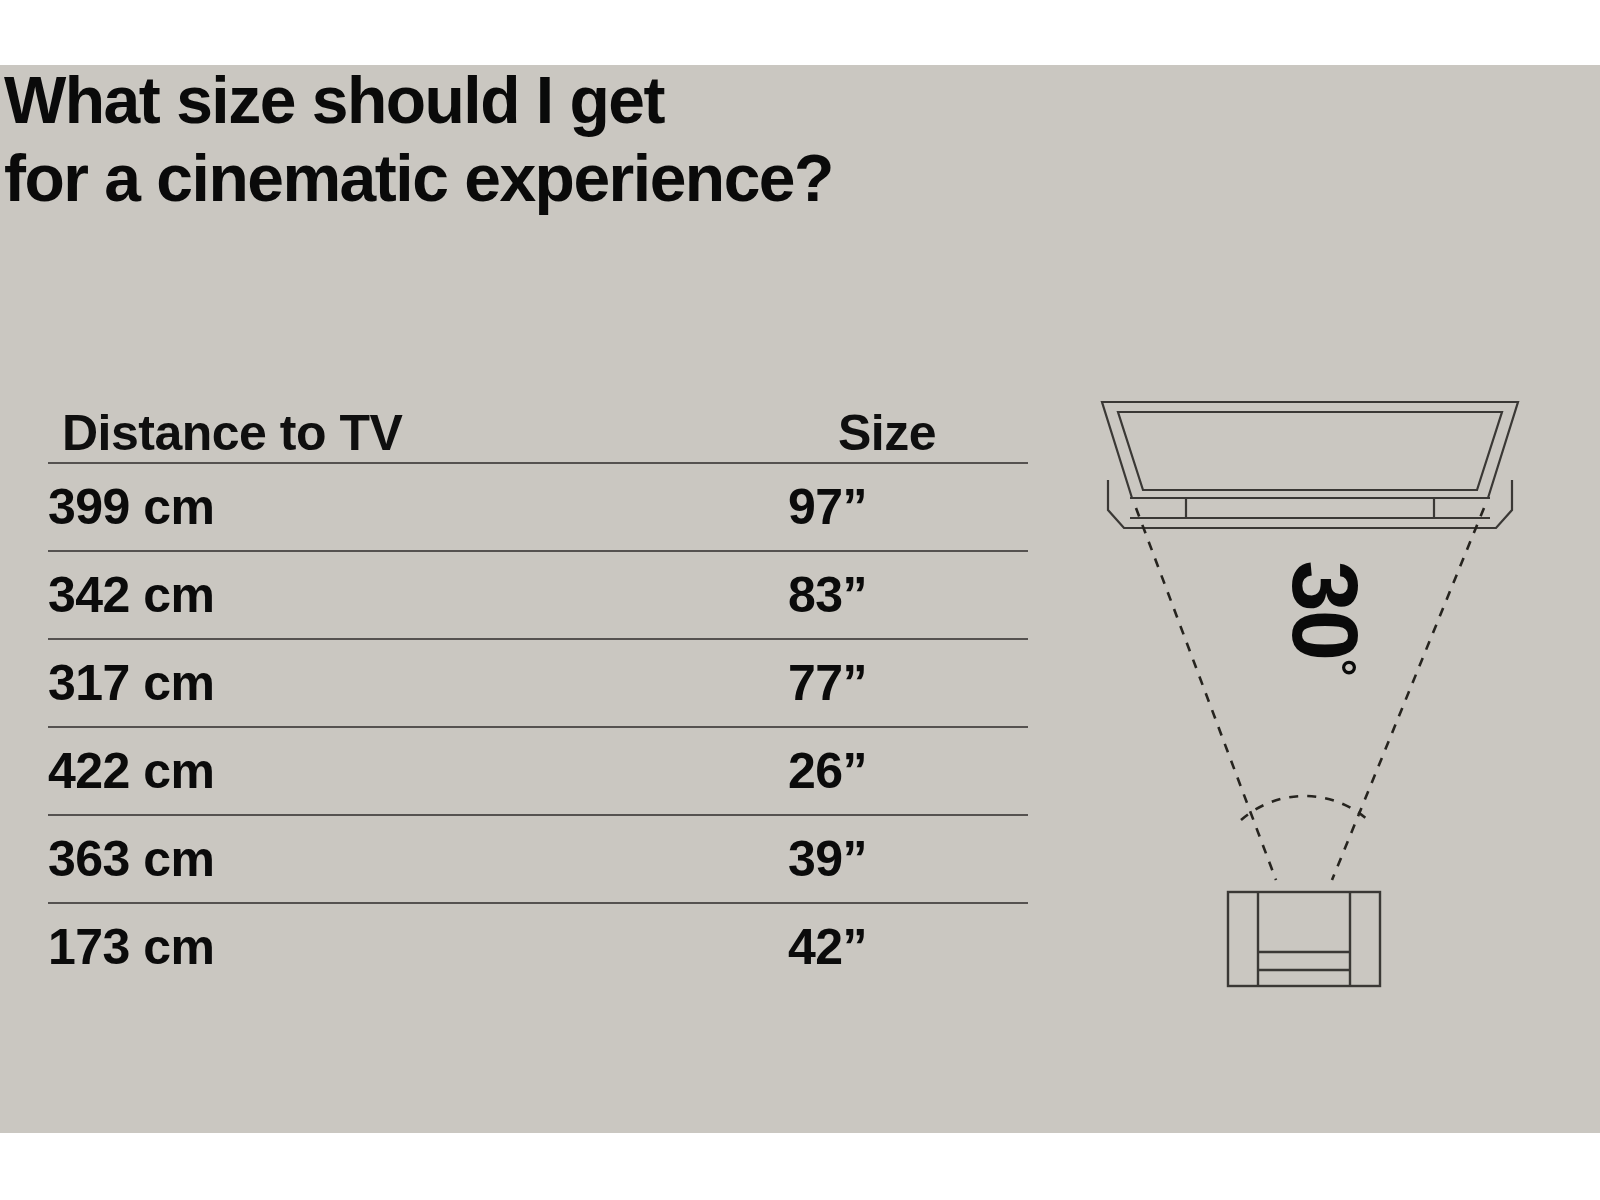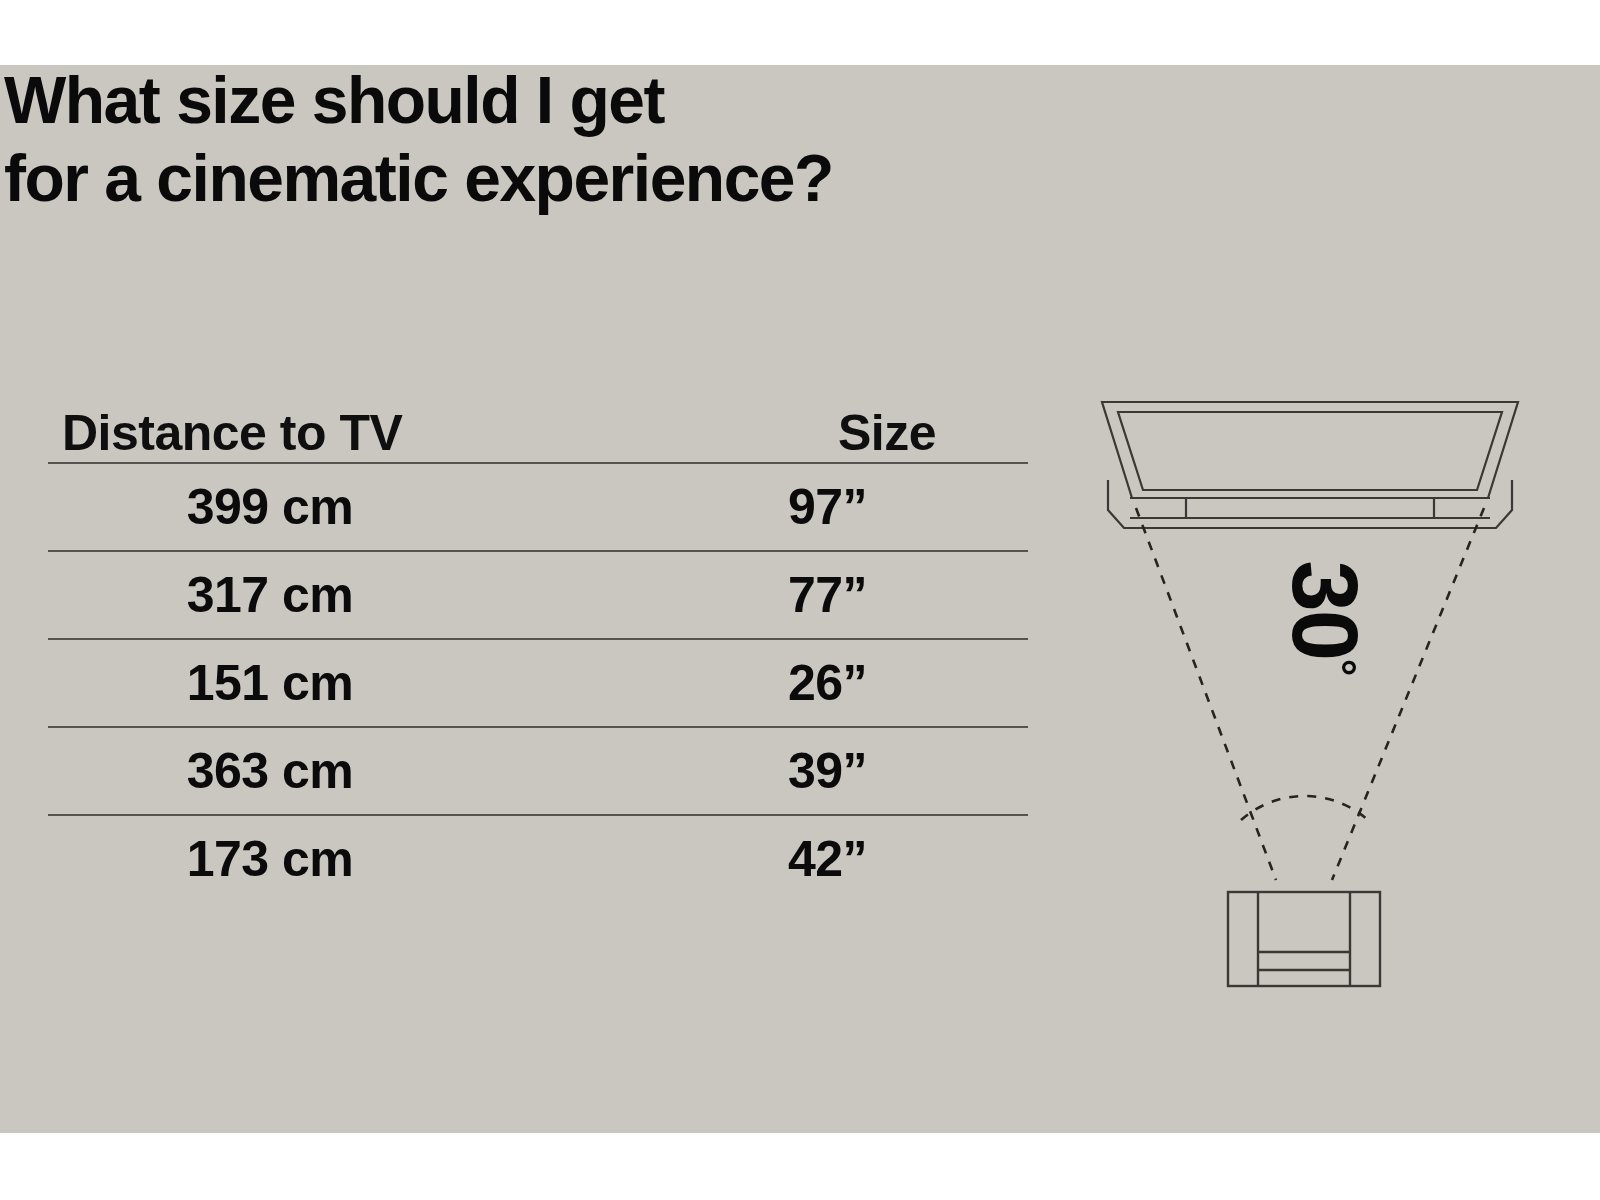--- a/index.html
+++ b/index.html
@@ -72,23 +72,22 @@
     position: absolute;
     top: 50%;
     transform: translateY(-50%);
     font-size: 50px;
     font-weight: 600;
     color: #0b0b0b;
     letter-spacing: -0.5px;
     white-space: nowrap;
   }
   .cell-distance {
-    left: 12px;
+    left: 0;
     width: 420px;
-    text-align: center;
   }
   .cell-size {
     left: 740px;
     width: 240px;
     text-align: left;
   }
   .diagram-svg {
     position: absolute;
     left: 1080px;
     top: 380px;
@@ -125,25 +124,29 @@
     <div class="thead">
       <div class="th th-distance">Distance to TV</div>
       <div class="th th-size">Size</div>
     </div>
 
     <div class="row">
       <div class="cell cell-distance">399 cm</div>
       <div class="cell cell-size">97”</div>
     </div>
     <div class="row">
+      <div class="cell cell-distance">342 cm</div>
+      <div class="cell cell-size">83”</div>
+    </div>
+    <div class="row">
       <div class="cell cell-distance">317 cm</div>
       <div class="cell cell-size">77”</div>
     </div>
     <div class="row">
-      <div class="cell cell-distance">151 cm</div>
+      <div class="cell cell-distance">422 cm</div>
       <div class="cell cell-size">26”</div>
     </div>
     <div class="row">
       <div class="cell cell-distance">363 cm</div>
       <div class="cell cell-size">39”</div>
     </div>
     <div class="row">
       <div class="cell cell-distance">173 cm</div>
       <div class="cell cell-size">42”</div>
     </div>

